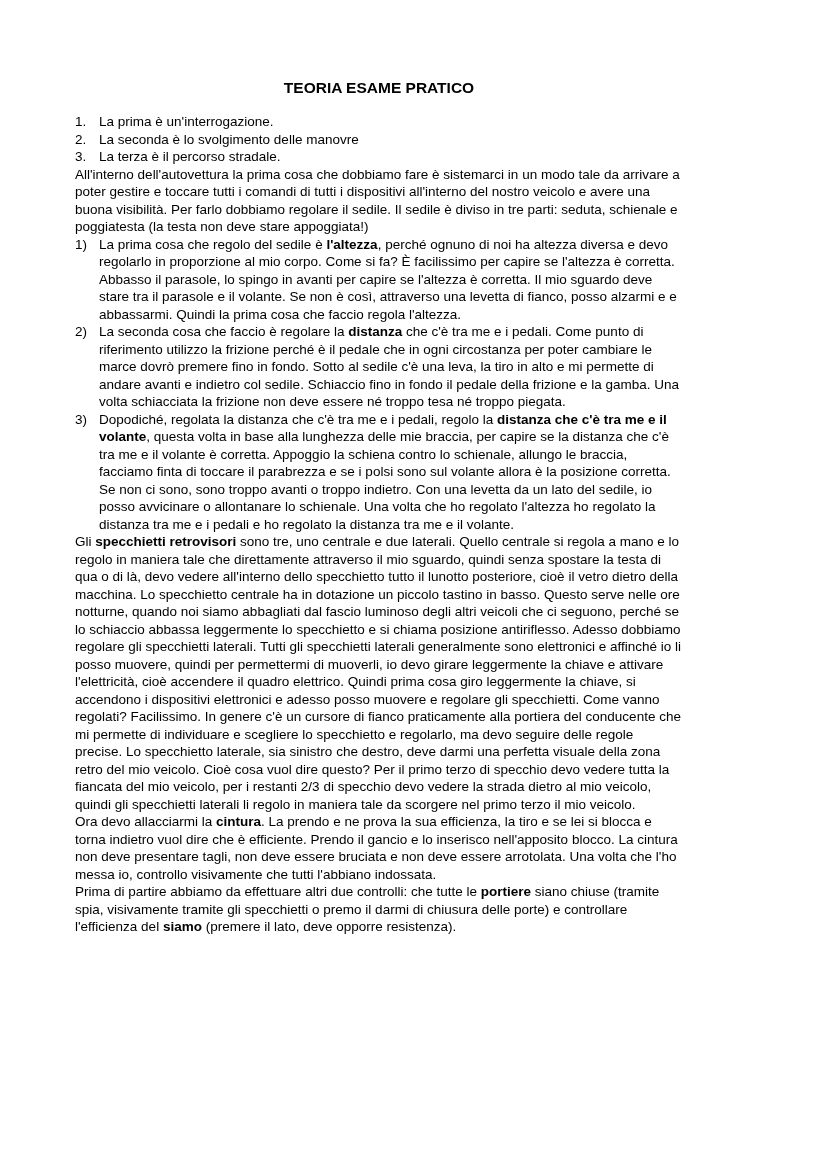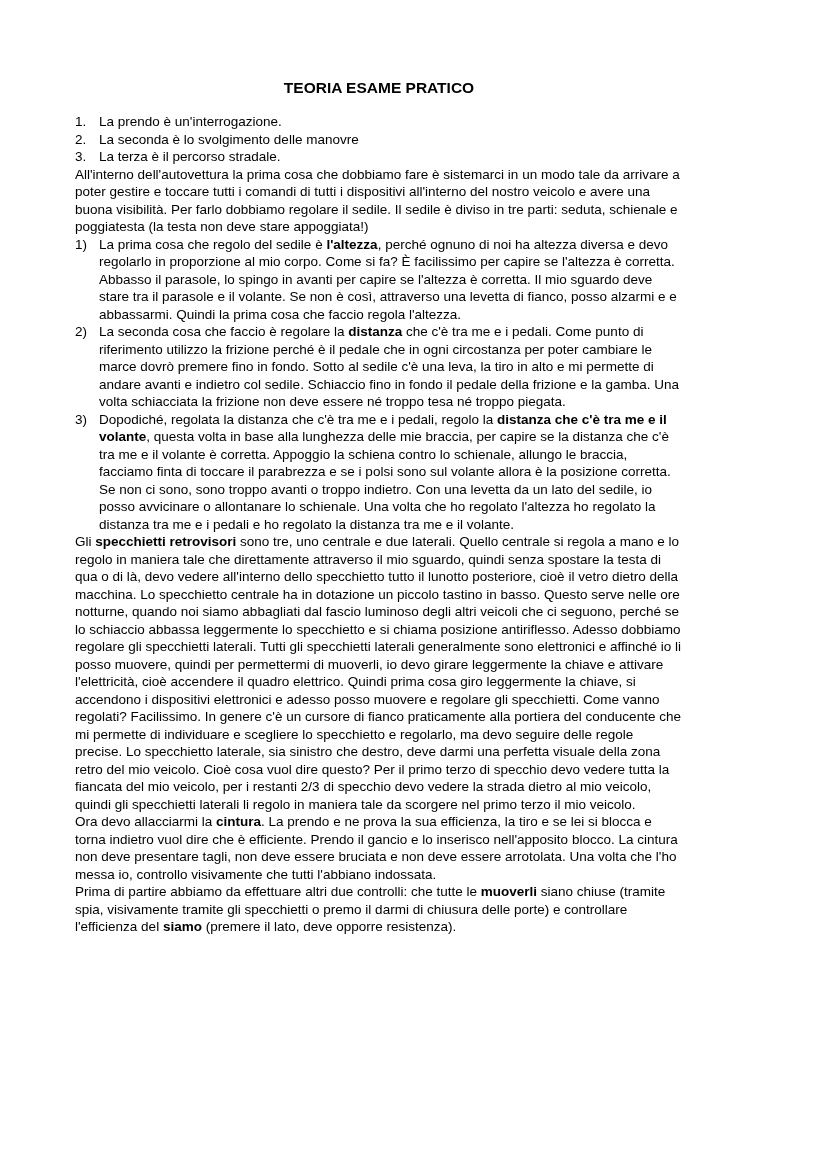--- a/index.html
+++ b/index.html
@@ -49,21 +49,21 @@
 </style>
 </head>
 <body>
 
 <div class="page">
   <h1 class="title">TEORIA ESAME PRATICO</h1>
   <div class="doc-body">
       <div class="list">
         <div class="list-item">
           <span class="marker">1.</span>
-          <span class="item-body"><span>La prendo è un'interrogazione.</span></span>
+          <span class="item-body"><span>La prima è un'interrogazione.</span></span>
         </div>
         <div class="list-item">
           <span class="marker">2.</span>
           <span class="item-body"><span>La seconda è lo svolgimento delle manovre</span></span>
         </div>
         <div class="list-item">
           <span class="marker">3.</span>
           <span class="item-body"><span>La terza è il percorso stradale.</span></span>
         </div>
       </div>
@@ -77,15 +77,15 @@
           <span class="marker">2)</span>
           <span class="item-body"><span>La seconda cosa che faccio è regolare la </span><b>distanza</b><span> che c'è tra me e i pedali. Come punto di riferimento utilizzo la frizione perché è il pedale che in ogni circostanza per poter cambiare le marce dovrò premere fino in fondo. Sotto al sedile c'è una leva, la tiro in alto e mi permette di andare avanti e indietro col sedile. Schiaccio fino in fondo il pedale della frizione e la gamba. Una volta schiacciata la frizione non deve essere né troppo tesa né troppo piegata.</span></span>
         </div>
         <div class="list-item">
           <span class="marker">3)</span>
           <span class="item-body"><span>Dopodiché, regolata la distanza che c'è tra me e i pedali, regolo la </span><b>distanza che c'è tra me e il volante</b><span>, questa volta in base alla lunghezza delle mie braccia, per capire se la distanza che c'è tra me e il volante è corretta. Appoggio la schiena contro lo schienale, allungo le braccia, facciamo finta di toccare il parabrezza e se i polsi sono sul volante allora è la posizione corretta. Se non ci sono, sono troppo avanti o troppo indietro. Con una levetta da un lato del sedile, io posso avvicinare o allontanare lo schienale. Una volta che ho regolato l'altezza ho regolato la distanza tra me e i pedali e ho regolato la distanza tra me e il volante.</span></span>
         </div>
       </div>
       <p class="para gap-before"><span>Gli </span><b>specchietti retrovisori</b><span> sono tre, uno centrale e due laterali. Quello centrale si regola a mano e lo regolo in maniera tale che direttamente attraverso il mio sguardo, quindi senza spostare la testa di qua o di là, devo vedere all'interno dello specchietto tutto il lunotto posteriore, cioè il vetro dietro della macchina. Lo specchietto centrale ha in dotazione un piccolo tastino in basso. Questo serve nelle ore notturne, quando noi siamo abbagliati dal fascio luminoso degli altri veicoli che ci seguono, perché se lo schiaccio abbassa leggermente lo specchietto e si chiama posizione antiriflesso. Adesso dobbiamo regolare gli specchietti laterali. Tutti gli specchietti laterali generalmente sono elettronici e affinché io li posso muovere, quindi per permettermi di muoverli, io devo girare leggermente la chiave e attivare l'elettricità, cioè accendere il quadro elettrico. Quindi prima cosa giro leggermente la chiave, si accendono i dispositivi elettronici e adesso posso muovere e regolare gli specchietti. Come vanno regolati? Facilissimo. In genere c'è un cursore di fianco praticamente alla portiera del conducente che mi permette di individuare e scegliere lo specchietto e regolarlo, ma devo seguire delle regole precise. Lo specchietto laterale, sia sinistro che destro, deve darmi una perfetta visuale della zona retro del mio veicolo. Cioè cosa vuol dire questo? Per il primo terzo di specchio devo vedere tutta la fiancata del mio veicolo, per i restanti 2/3 di specchio devo vedere la strada dietro al mio veicolo, quindi gli specchietti laterali li regolo in maniera tale da scorgere nel primo terzo il mio veicolo.</span></p>
       <p class="para gap-before"><span>Ora devo allacciarmi la </span><b>cintura</b><span>. La prendo e ne prova la sua efficienza, la tiro e se lei si blocca e torna indietro vuol dire che è efficiente. Prendo il gancio e lo inserisco nell'apposito blocco. La cintura non deve presentare tagli, non deve essere bruciata e non deve essere arrotolata. Una volta che l'ho messa io, controllo visivamente che tutti l'abbiano indossata.</span></p>
-      <p class="para gap-before"><span>Prima di partire abbiamo da effettuare altri due controlli: che tutte le </span><b>muoverli</b><span> siano chiuse (tramite spia, visivamente tramite gli specchietti o premo il darmi di chiusura delle porte)  e controllare l'efficienza del </span><b>siamo</b><span> (premere il lato, deve opporre resistenza).</span></p>
+      <p class="para gap-before"><span>Prima di partire abbiamo da effettuare altri due controlli: che tutte le </span><b>portiere</b><span> siano chiuse (tramite spia, visivamente tramite gli specchietti o premo il darmi di chiusura delle porte)  e controllare l'efficienza del </span><b>siamo</b><span> (premere il lato, deve opporre resistenza).</span></p>
     </div>
 </div>
 
 </body></html>

